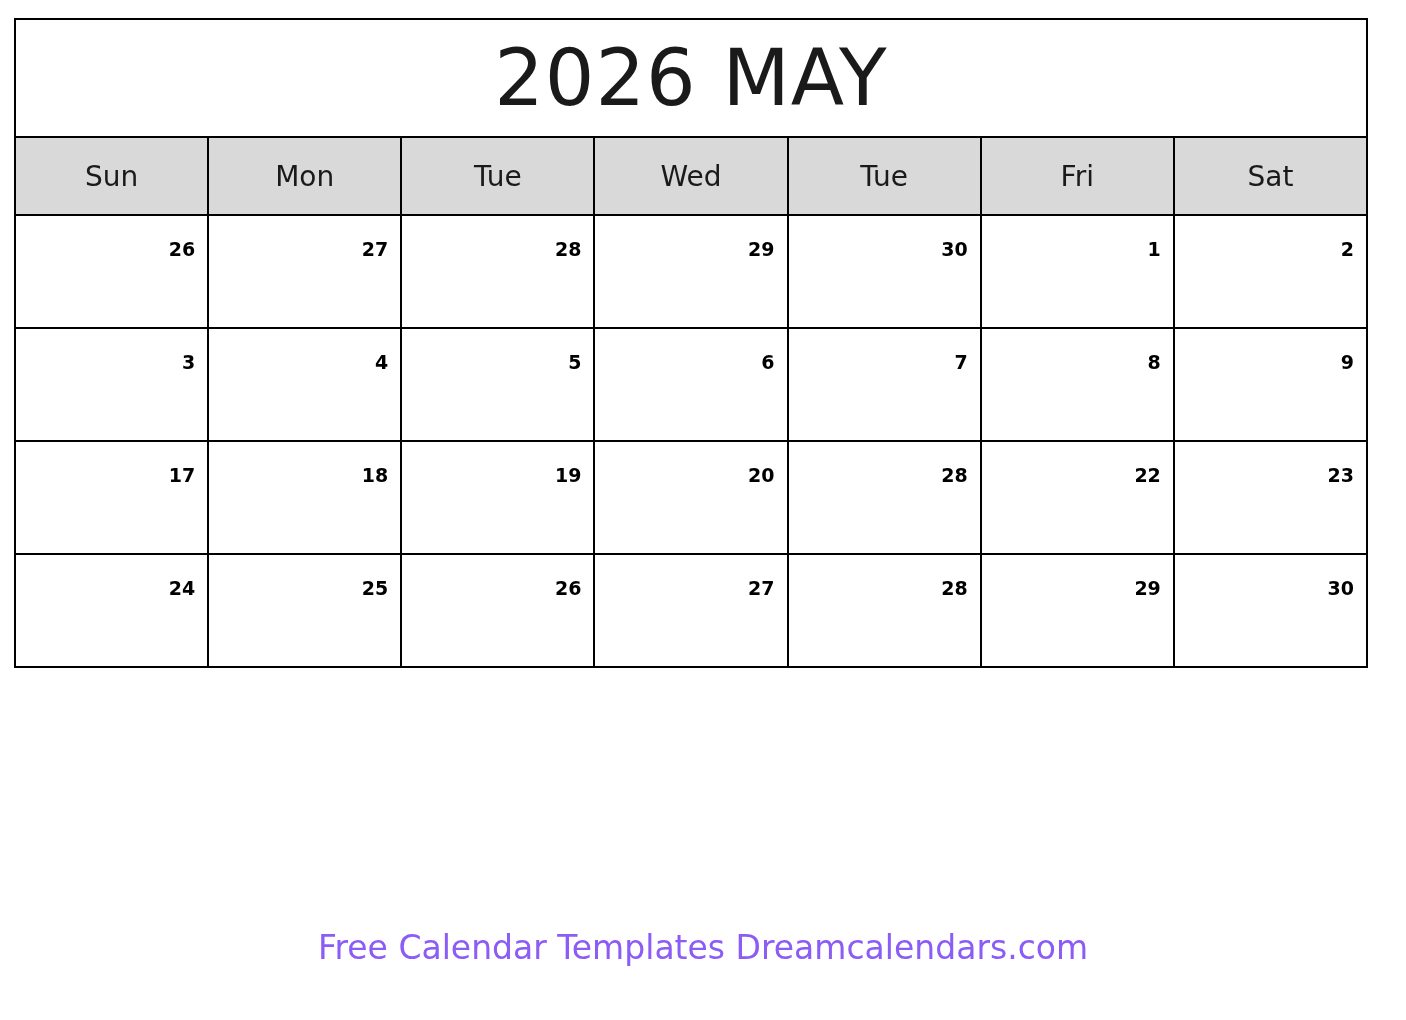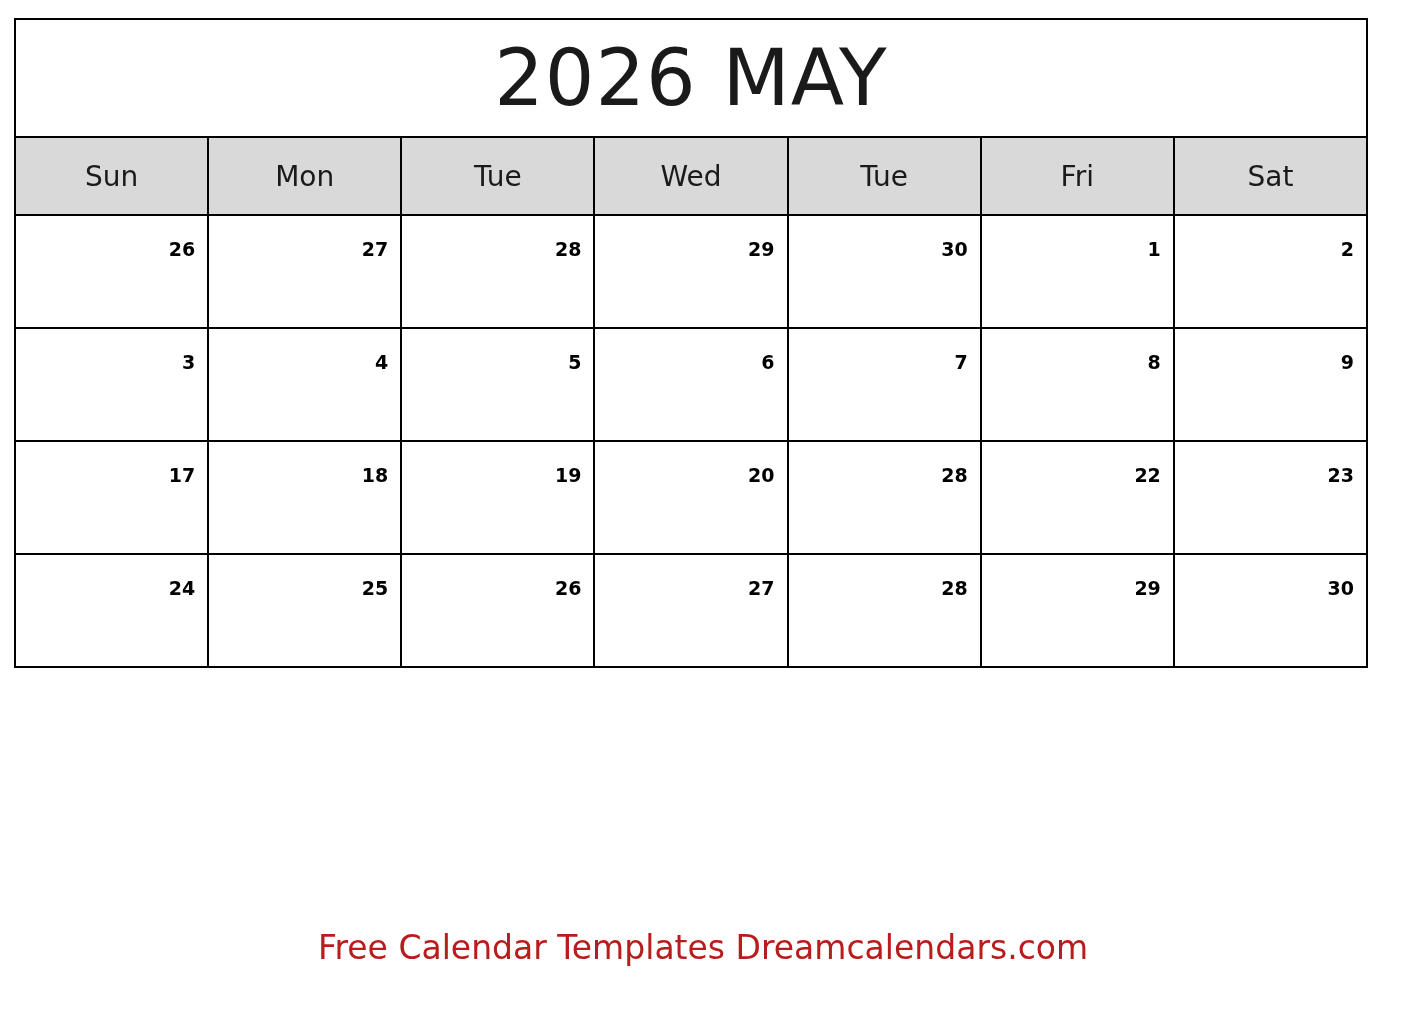--- a/index.html
+++ b/index.html
@@ -82,21 +82,21 @@
   .footer {
     position: absolute;
     left: 0;
     top: 928px;
     width: 1406px;
     text-align: center;
   }
   .footer-text {
     font-family: "DejaVu Sans", sans-serif;
     font-size: 33px;
-    color: #b91c1c;
+    color: #8b5cf6;
   }
   .footer-brand {
     font-weight: normal;
   }
 </style>
 </head>
 <body>
 
 <div class="page">
 

